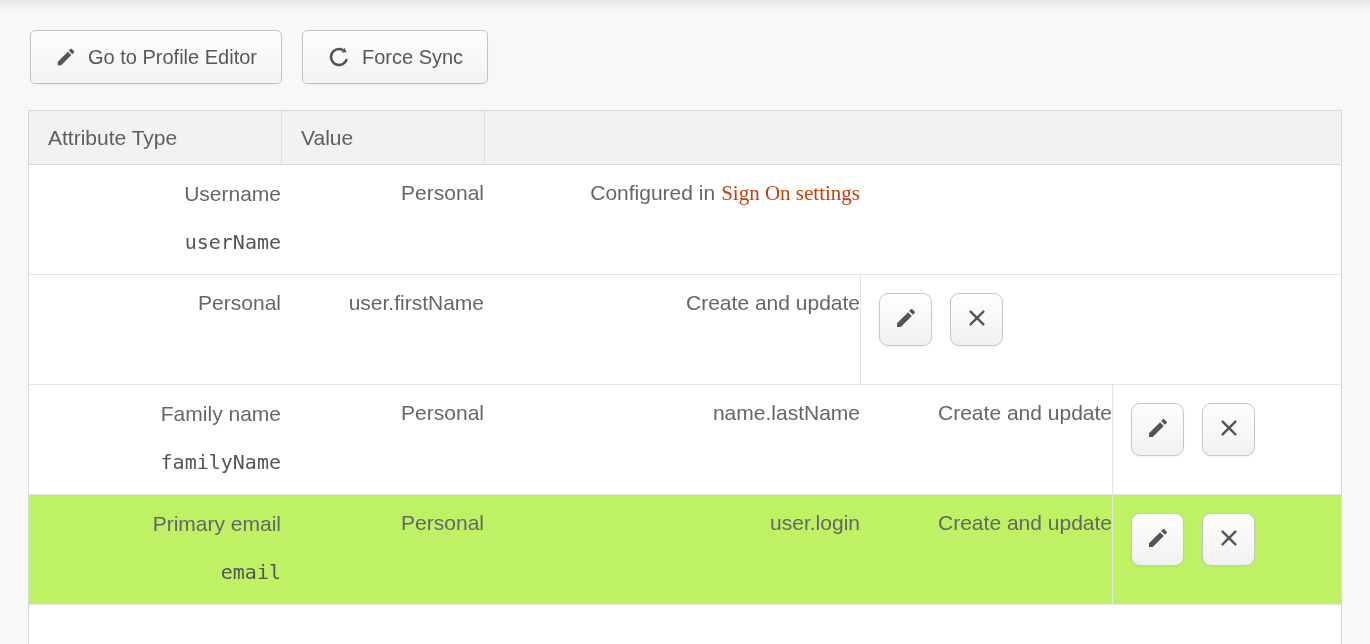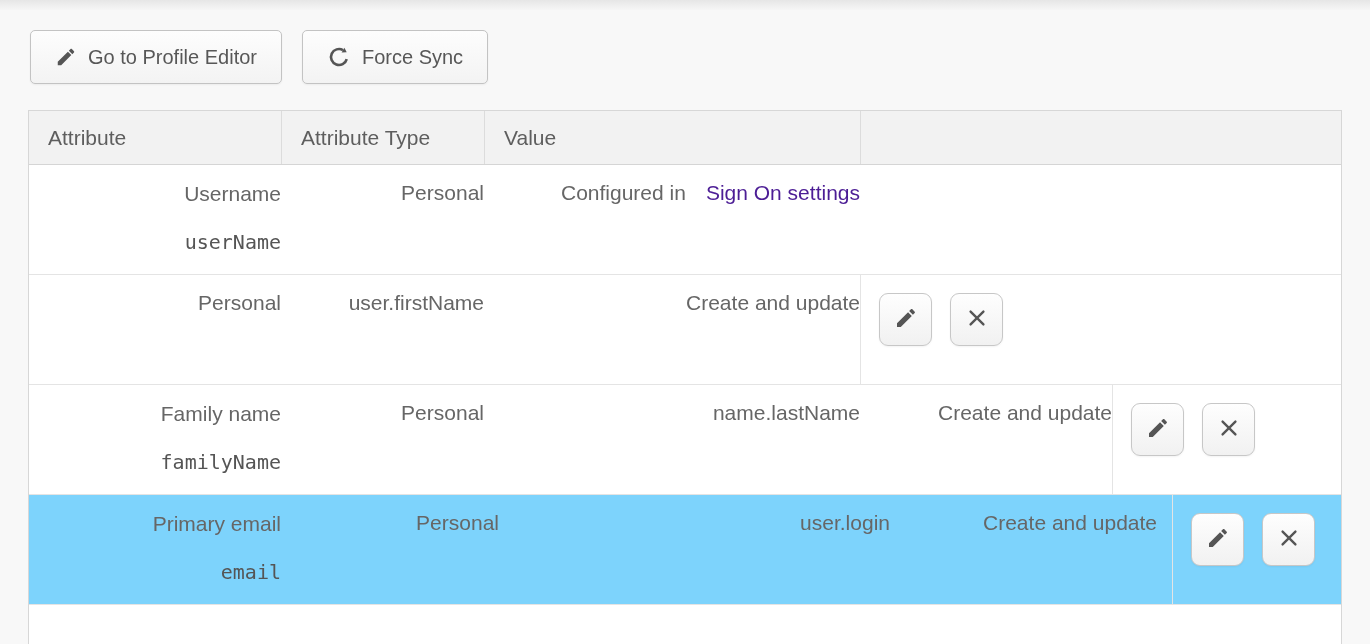--- a/index.html
+++ b/index.html
@@ -50,29 +50,29 @@
     border-left:1px solid #dcdcdc;
     white-space:nowrap; overflow:hidden;
   }
   .thead .hcell:first-child { border-left:none; }
 
   .trow {
     height:110px;
     border-bottom:1px solid #e4e4e4;
     font-size:21px; color:#666;
   }
-  .trow:last-child { background:#7dd3fc;gap:15px; }
+  .trow:last-child { background:#bef264; }
   .cell { padding:16px 0 0 19px;text-align:right; }
   .attr-label { line-height:26px; }
   .attr-var {
     margin-top:22px; line-height:26px;
     font-family:"DejaVu Sans Mono", monospace;
     font-size:20px; color:#555;
   }
-  .link { color:#4c1d95; text-decoration:none; margin-left:20px; }
+  .link { color:#c2410c; text-decoration:none; margin-left:6px;font-family:Liberation Serif, serif; }
   .c-actions { padding:18px 0 0 18px; display:flex; gap:18px; }
   .c-actions.with-divider { border-left:1px solid #e4e4e4; }
   .action-btn {
     width:53px; height:53px;
     background:linear-gradient(#fefefe, #f1f1f1);
     border:1px solid #c7c7c7; border-radius:9px;
     box-shadow:0 1px 2px rgba(0,0,0,0.05);
     display:flex; align-items:center; justify-content:center;
     cursor:pointer;
   }
@@ -97,21 +97,20 @@
         <path d="M 16 5.07 A 8 8 0 1 0 19.73 14.07" fill="none" stroke="#555" stroke-width="2.6"></path>
         <polygon points="19.7,7.2 14.6,7.5 17.4,2.65" fill="#555"></polygon>
       </svg>
     </span>
     <span>Force Sync</span>
   </button>
 </div>
 
 <div class="table-wrap">
   <div class="thead grid-cols">
-    <div class="hcell">Attribute</div>
     <div class="hcell">Attribute Type</div>
     <div class="hcell">Value</div>
     <div class="hcell"></div>
   </div>
   <div id="tbody">
   <div class="trow grid-cols">
     <div class="cell">
       <div class="attr-label">Username</div>
       <div class="attr-var">userName</div>
     </div>

